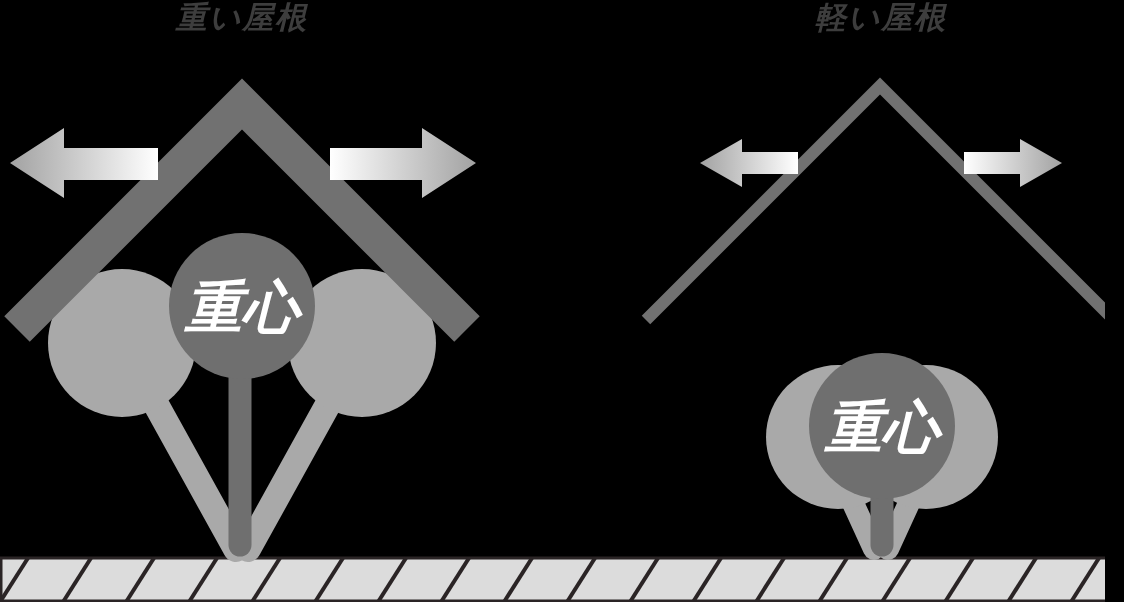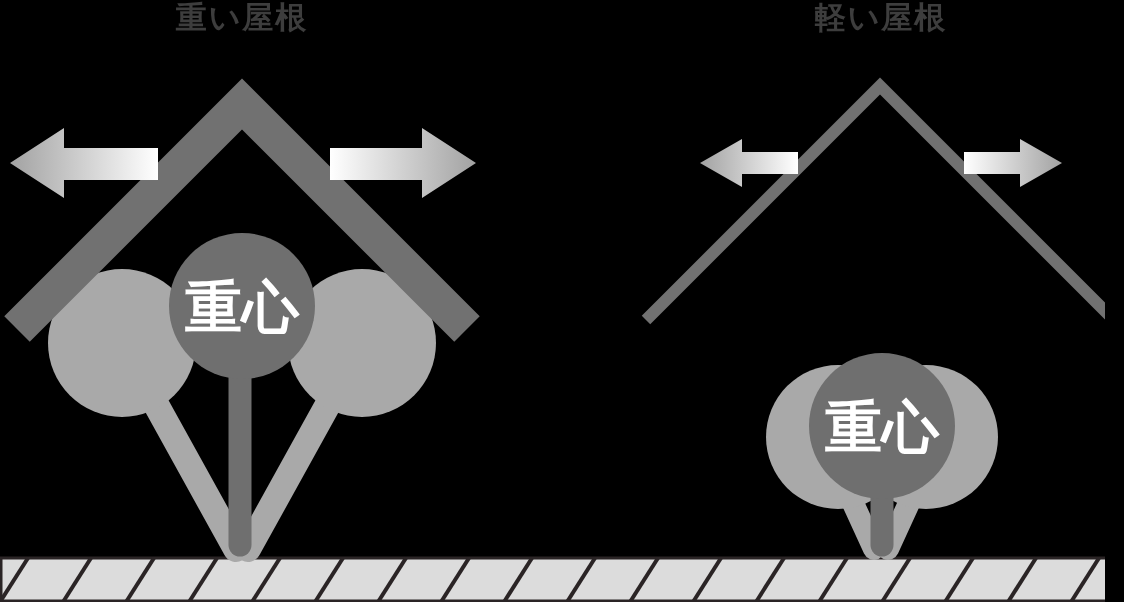--- a/index.html
+++ b/index.html
@@ -10,21 +10,21 @@
     --c-title:#3d3d3d;
     --c-cog-text:#ffffff;
     --c-ground:#dcdcdc;
     --c-hatch:#2a2425;
     --c-arrow-tip:#a2a2a2;
     --c-arrow-tail:#ffffff;
   }
   html,body{margin:0;padding:0;background:var(--c-bg);}
   .canvas{
     position:relative;width:1105px;height:602px;background:var(--c-bg);
-    overflow:hidden;font-family:"Liberation Sans",sans-serif;
+    overflow:hidden;font-family:"Liberation Sans",sans-serif;font-style:italic;
   }
   svg{display:block;}
   .panel-title{
     font-family:"Liberation Sans","DejaVu Sans",sans-serif;
     font-weight:bold;font-size:31px;letter-spacing:2px;
     fill:var(--c-title);
   }
   .cog-label{
     font-family:"Liberation Serif","DejaVu Serif",serif;
     font-weight:bold;font-size:57px;

